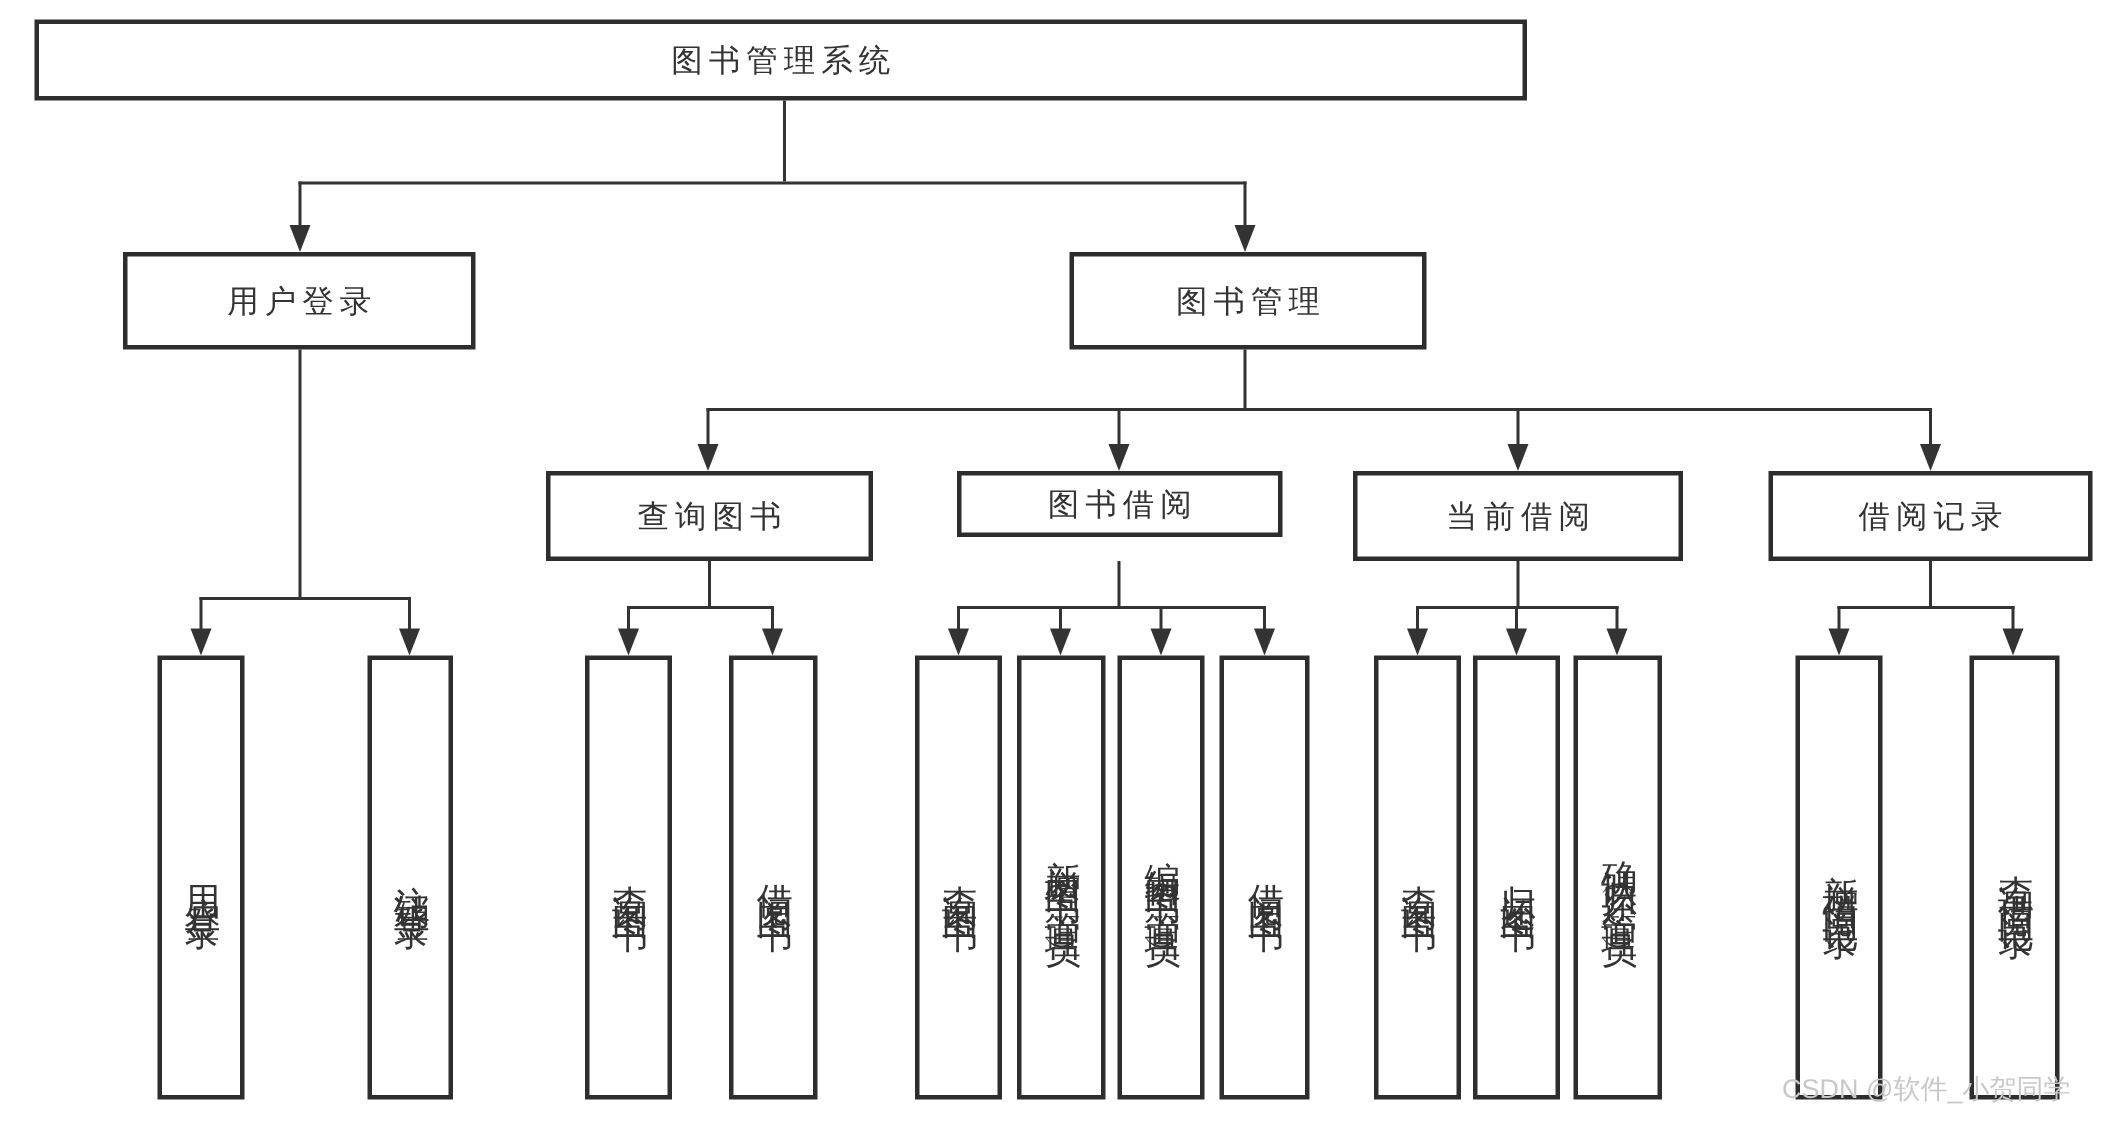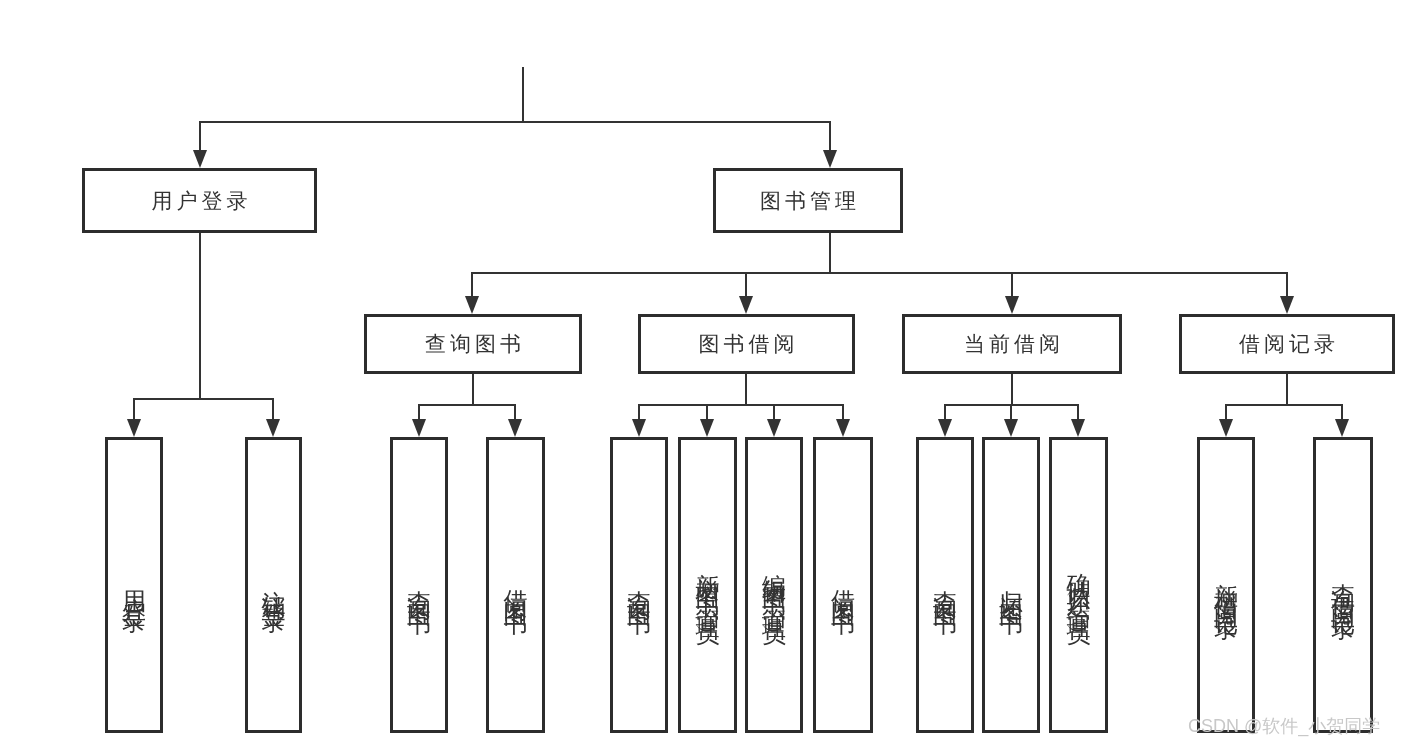--- a/index.html
+++ b/index.html
@@ -35,26 +35,27 @@
   .watermark{
     position:absolute; left:1188px; top:714px;
     font-size:18px; color:var(--watermark); white-space:nowrap;
   }
 </style>
 </head>
 <body>
 
 <div id="canvas">
 
+  <div class="box hbox" style="left:23px;top:13px;width:995px;height:54px">图书管理系统</div>
 
   <div class="box hbox" style="left:82px;top:168px;width:235px;height:65px">用户登录</div>
-  <div class="box hbox" style="left:713px;top:168px;width:190px;height:65px">图书管理</div>
+  <div class="box hbox" style="left:713px;top:168px;width:238px;height:65px">图书管理</div>
 
   <div class="box hbox" style="left:364px;top:314px;width:218px;height:60px">查询图书</div>
-  <div class="box hbox" style="left:638px;top:314px;width:217px;height:60px">图书借阅</div>
+  <div class="box hbox" style="left:638px;top:314px;width:217px;height:44px">图书借阅</div>
   <div class="box hbox" style="left:1179px;top:314px;width:216px;height:60px">借阅记录</div>
   <div class="box hbox" style="left:902px;top:314px;width:220px;height:60px">当前借阅</div>
 
   <div class="box vbox" style="left:105px;top:437px;width:58px;height:296px">用户登录</div>
   <div class="box vbox" style="left:245px;top:437px;width:57px;height:296px">注销登录</div>
 
   <div class="box vbox" style="left:390px;top:437px;width:58px;height:296px">查询图书</div>
   <div class="box vbox" style="left:486px;top:437px;width:59px;height:296px">借阅图书</div>
 
   <div class="box vbox" style="left:610px;top:437px;width:58px;height:296px">查询图书</div>

